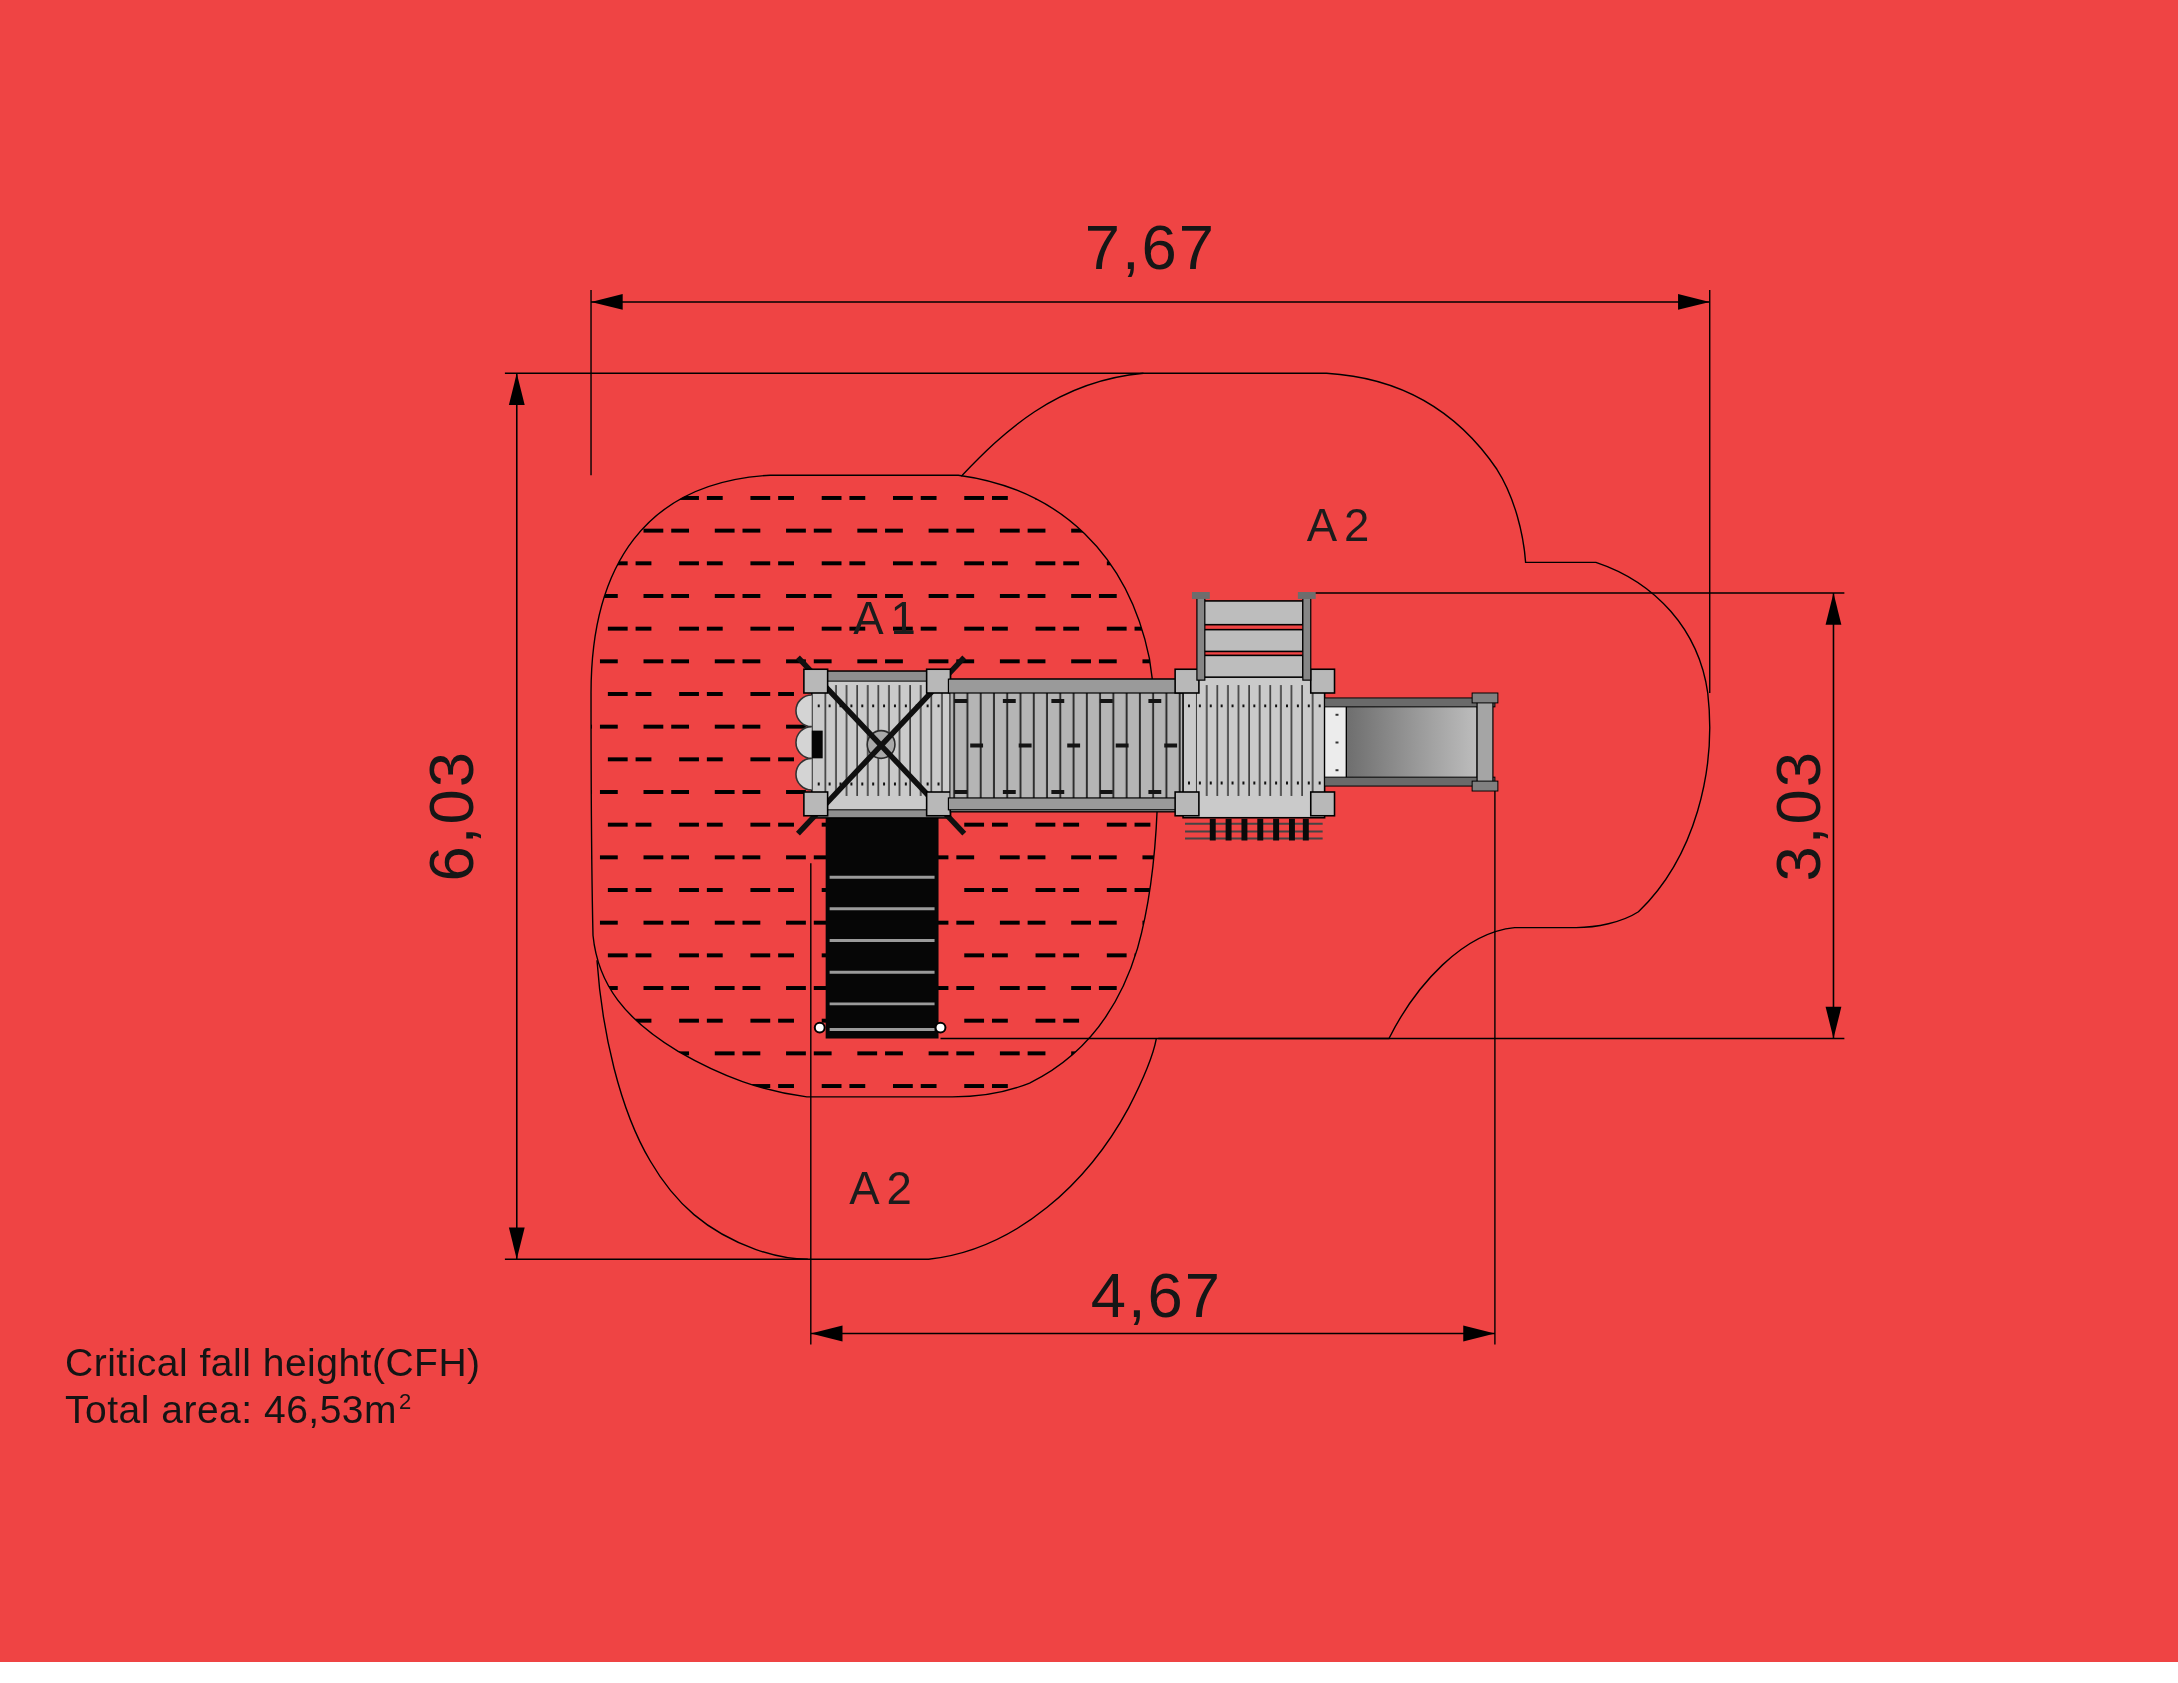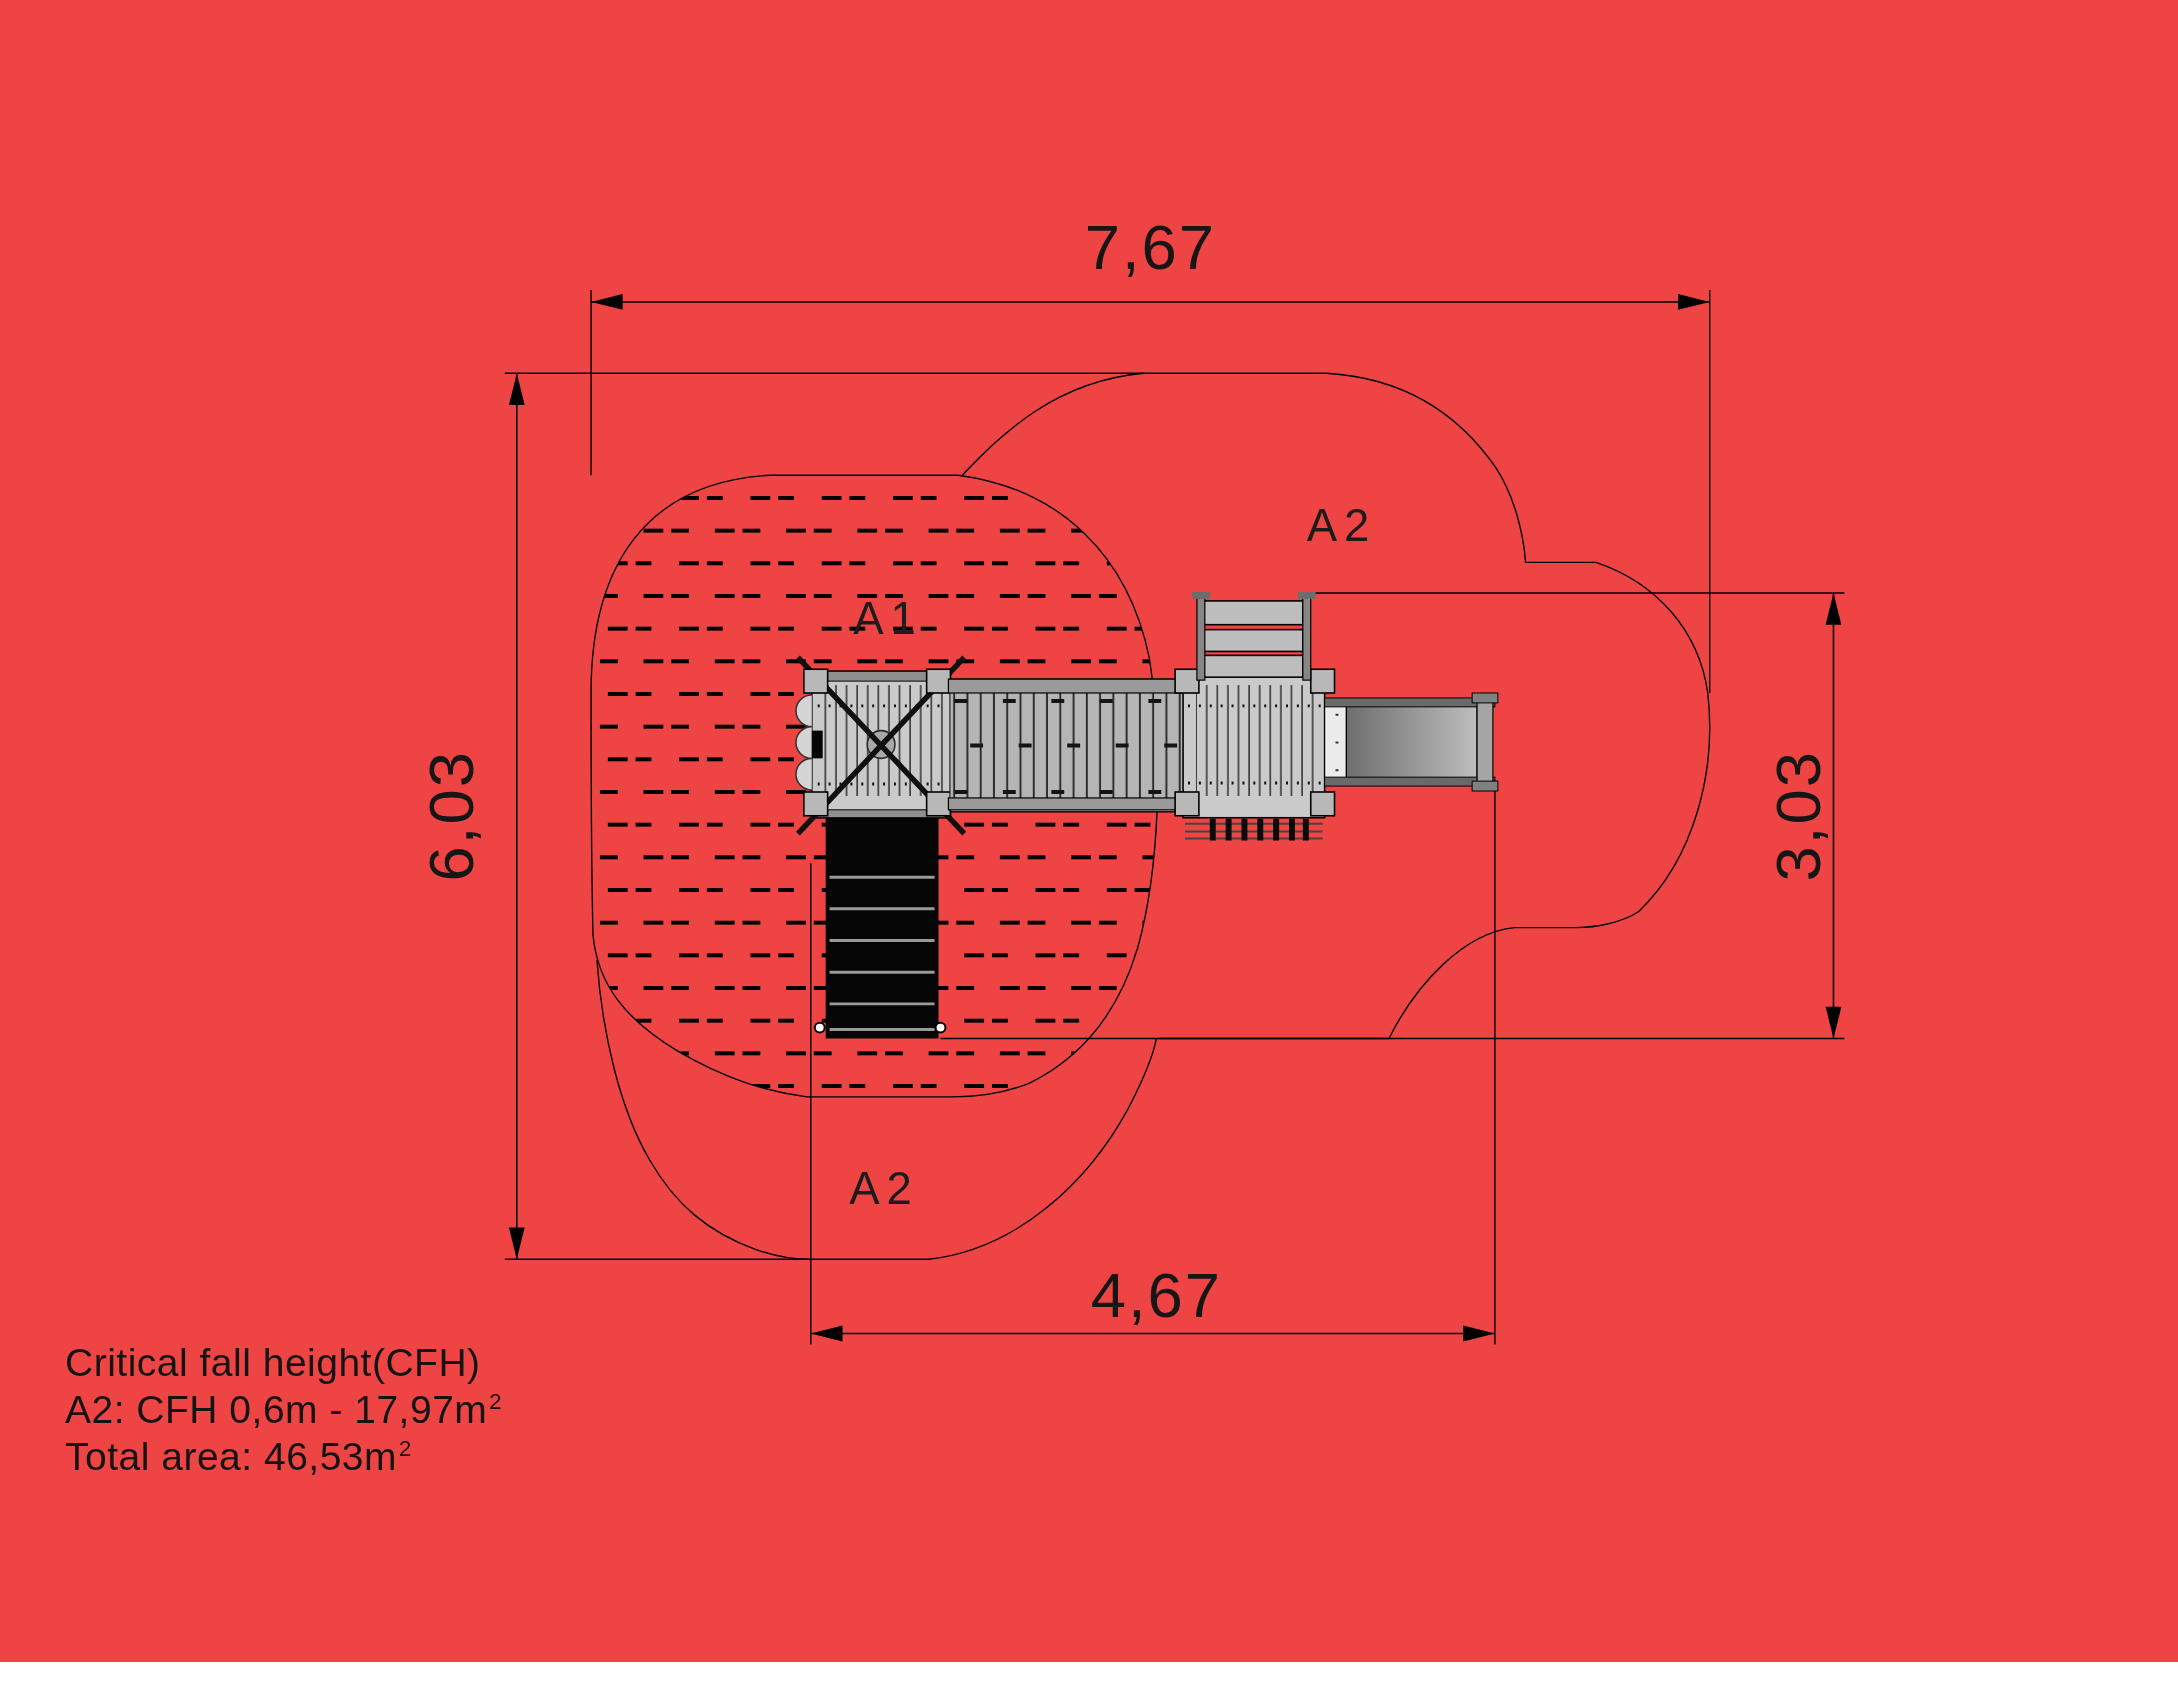--- a/index.html
+++ b/index.html
@@ -209,21 +209,18 @@
   </g>
 
   <text class="zonetext" x="897" y="640" text-anchor="middle">A1</text>
   <text class="zonetext" x="1355" y="546" text-anchor="middle">A2</text>
   <text class="zonetext" x="893" y="1216" text-anchor="middle">A2</text>
 </svg>
 
 <div class="legend">
   <div class="legend-line">Critical fall height(CFH)</div>
   <div class="legend-line">
-    <span>A2: CFH 0,6m - 17,97m</span><sup>2</sup>
-  </div>
-  <div class="legend-line">
     <span>Total area: 46,53m</span><sup>2</sup>
   </div>
 </div>
 
 </div>
 
 
 </body></html>

